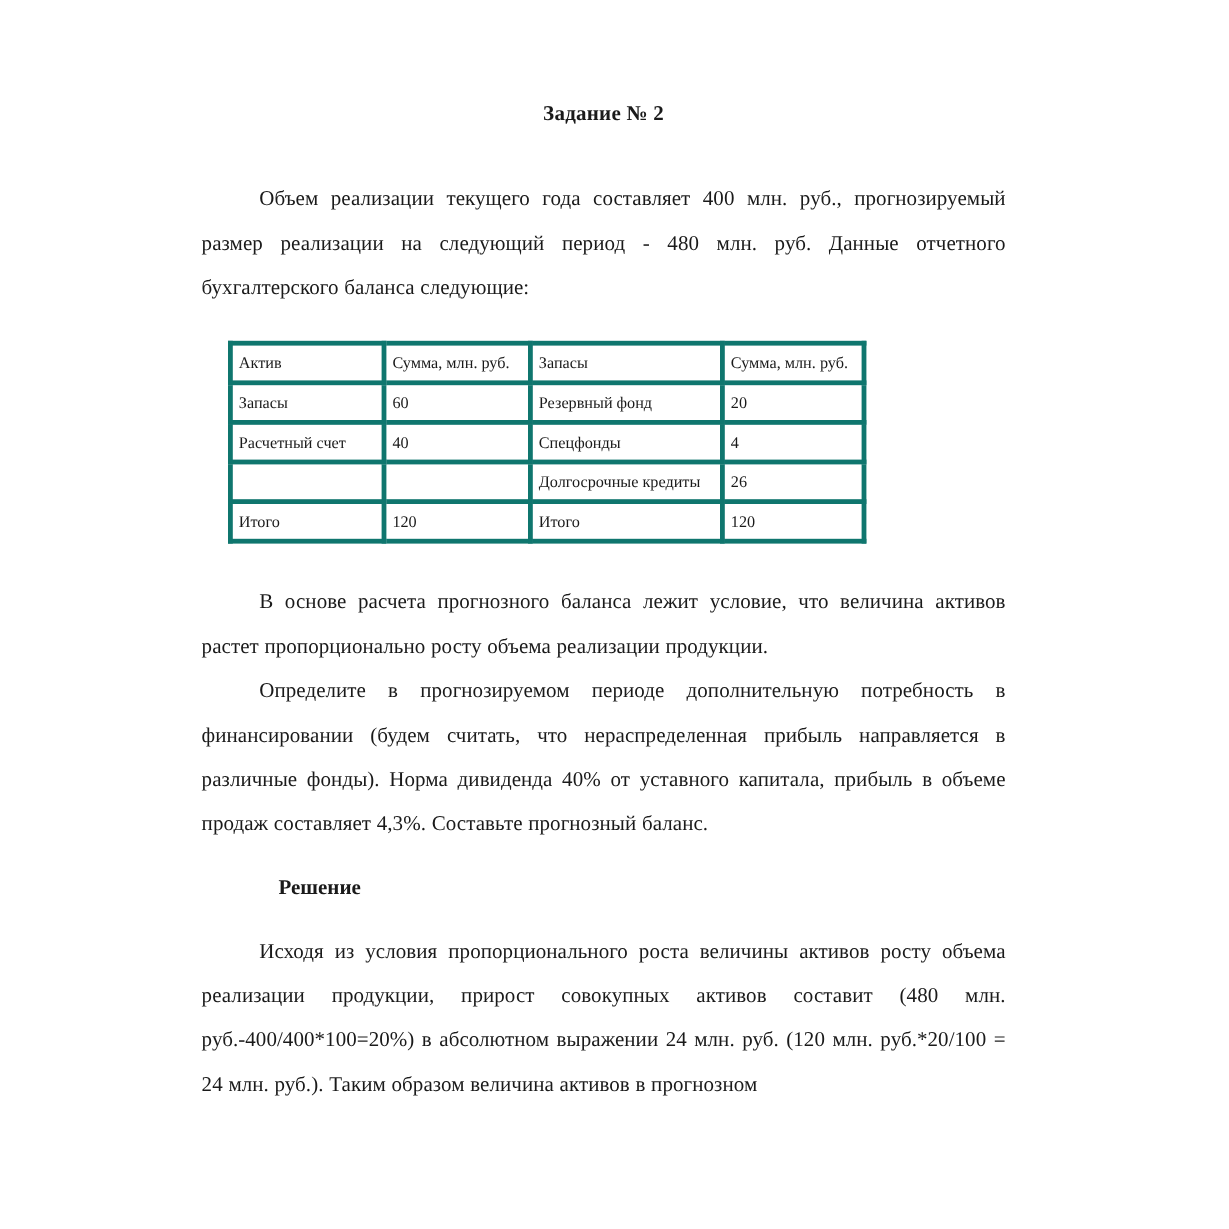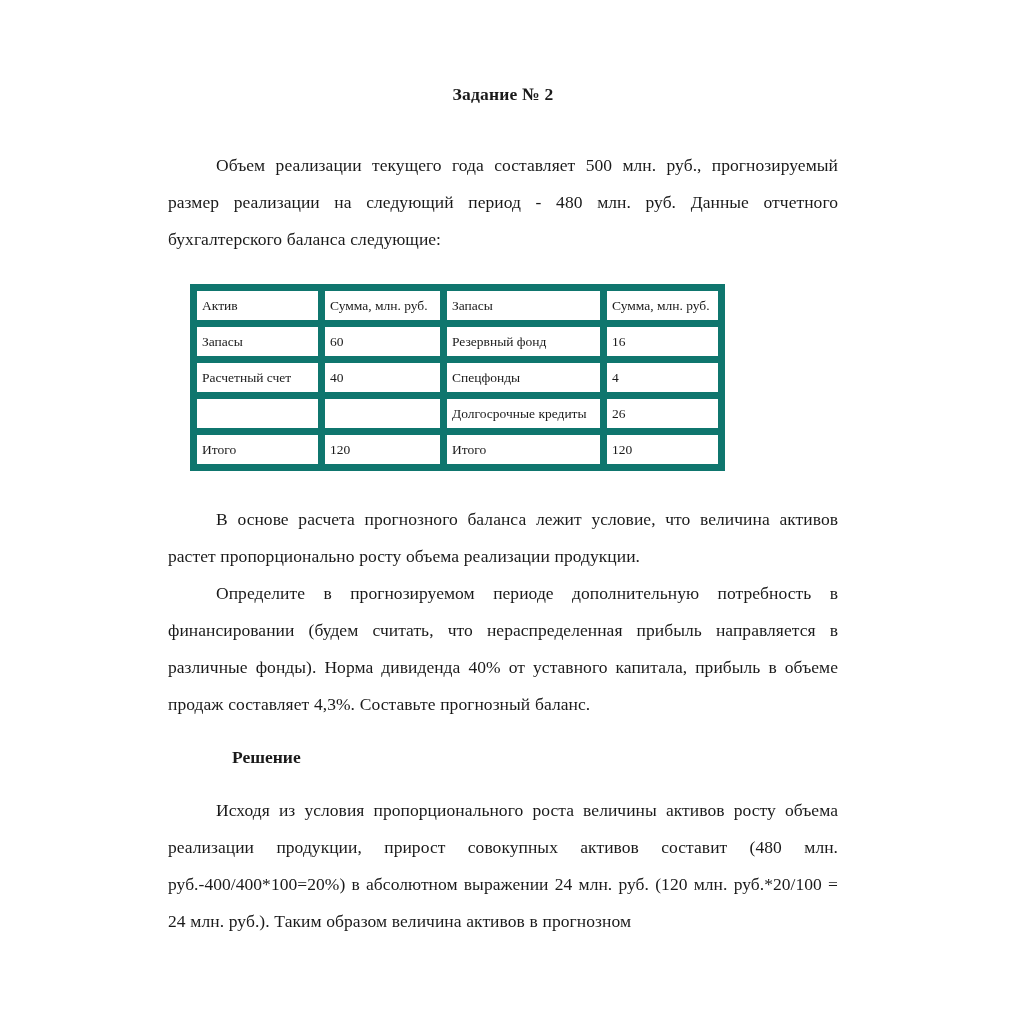--- a/index.html
+++ b/index.html
@@ -69,40 +69,40 @@
     table-layout: fixed;
     font-size: 13.5px;
     line-height: 1.15;
   }
   table.balance col.c1 { width: 128px; }
   table.balance col.c2 { width: 122px; }
   table.balance col.c3 { width: 160px; }
   table.balance col.c4 { width: 118px; }
 
   table.balance td {
-    border: 7px solid #0f766e;
+    border: 4px solid #0f766e;
     padding: 5px 4px 5px 5px;
     height: 19px;
     vertical-align: middle;
     white-space: nowrap;
     overflow: hidden;
   }
   table.balance td.empty {
     color: transparent;
   }
 </style>
 </head>
 <body>
 
 <div class="page">
   <div class="content">
 
     <div class="doc-title">Задание № 2</div>
 
-    <p class="para">Объем реализации текущего года составляет 500 млн. руб., прогнозируемый размер реализации на следующий период - 480 млн. руб. Данные отчетного бухгалтерского баланса следующие:</p>
+    <p class="para">Объем реализации текущего года составляет 400 млн. руб., прогнозируемый размер реализации на следующий период - 480 млн. руб. Данные отчетного бухгалтерского баланса следующие:</p>
 
     <div class="spacer-before-table"></div>
 
     <table class="balance">
       <colgroup>
         <col class="c1">
           <col class="c2">
           <col class="c3">
           <col class="c4">
       </colgroup>
@@ -110,21 +110,21 @@
         <tr>
           <td>Актив</td>
           <td>Сумма, млн. руб.</td>
           <td>Запасы</td>
           <td>Сумма, млн. руб.</td>
         </tr>
         <tr>
           <td>Запасы</td>
           <td>60</td>
           <td>Резервный фонд</td>
-          <td>16</td>
+          <td>20</td>
         </tr>
         <tr>
           <td>Расчетный счет</td>
           <td>40</td>
           <td>Спецфонды</td>
           <td>4</td>
         </tr>
         <tr>
           <td class="empty"></td>
           <td class="empty"></td>

